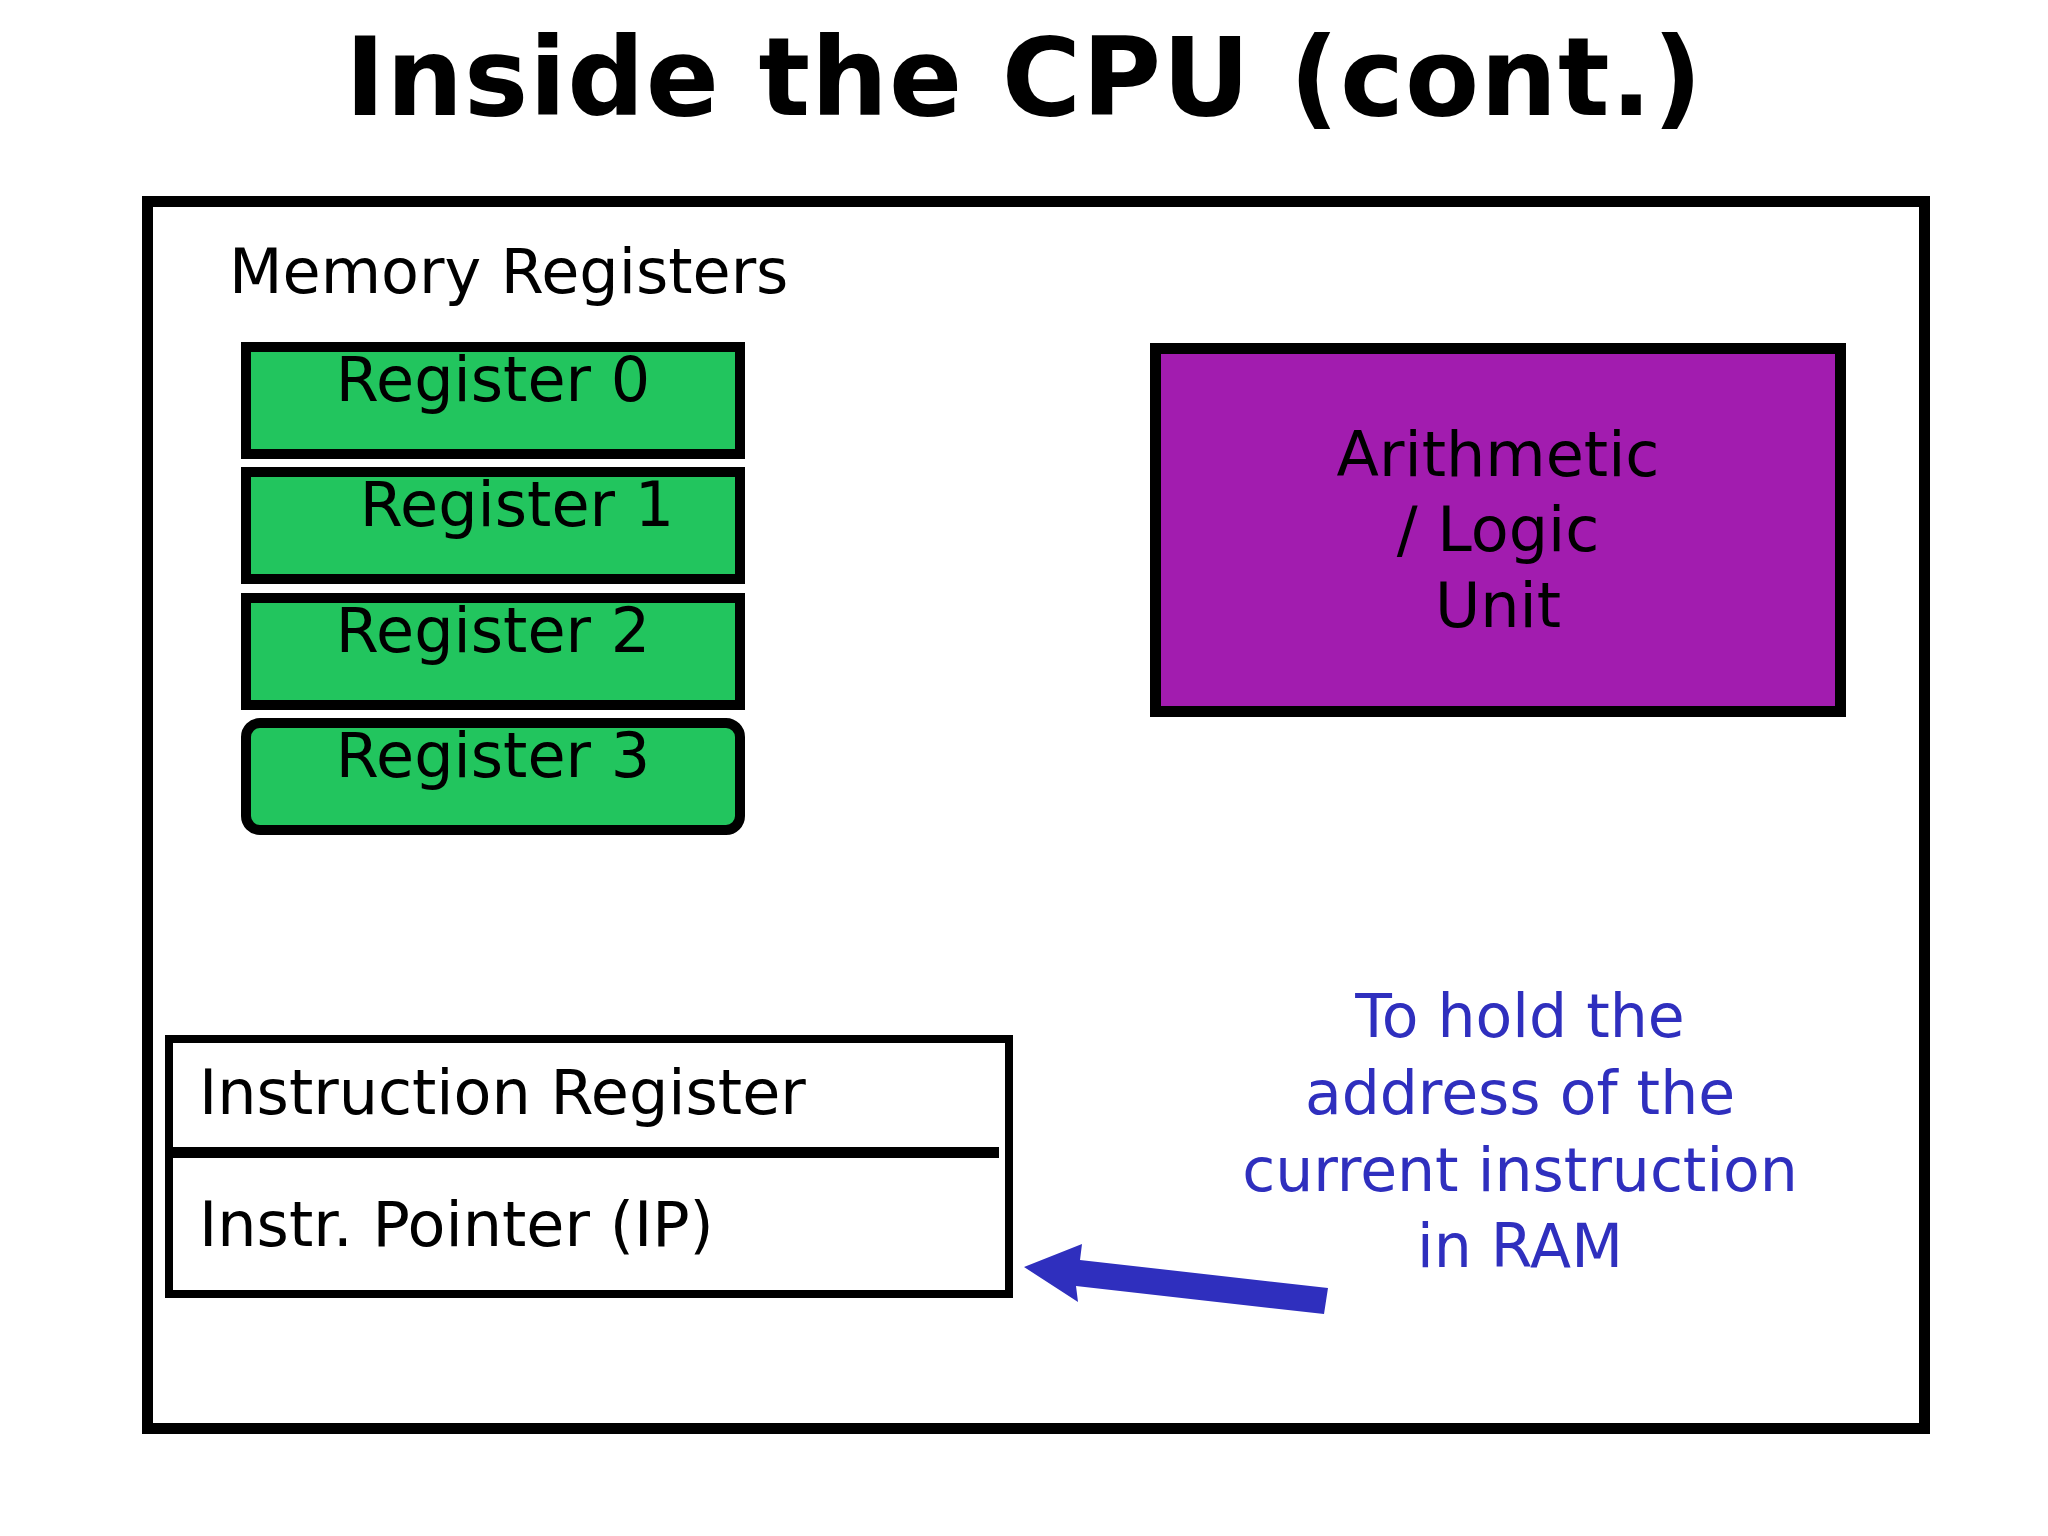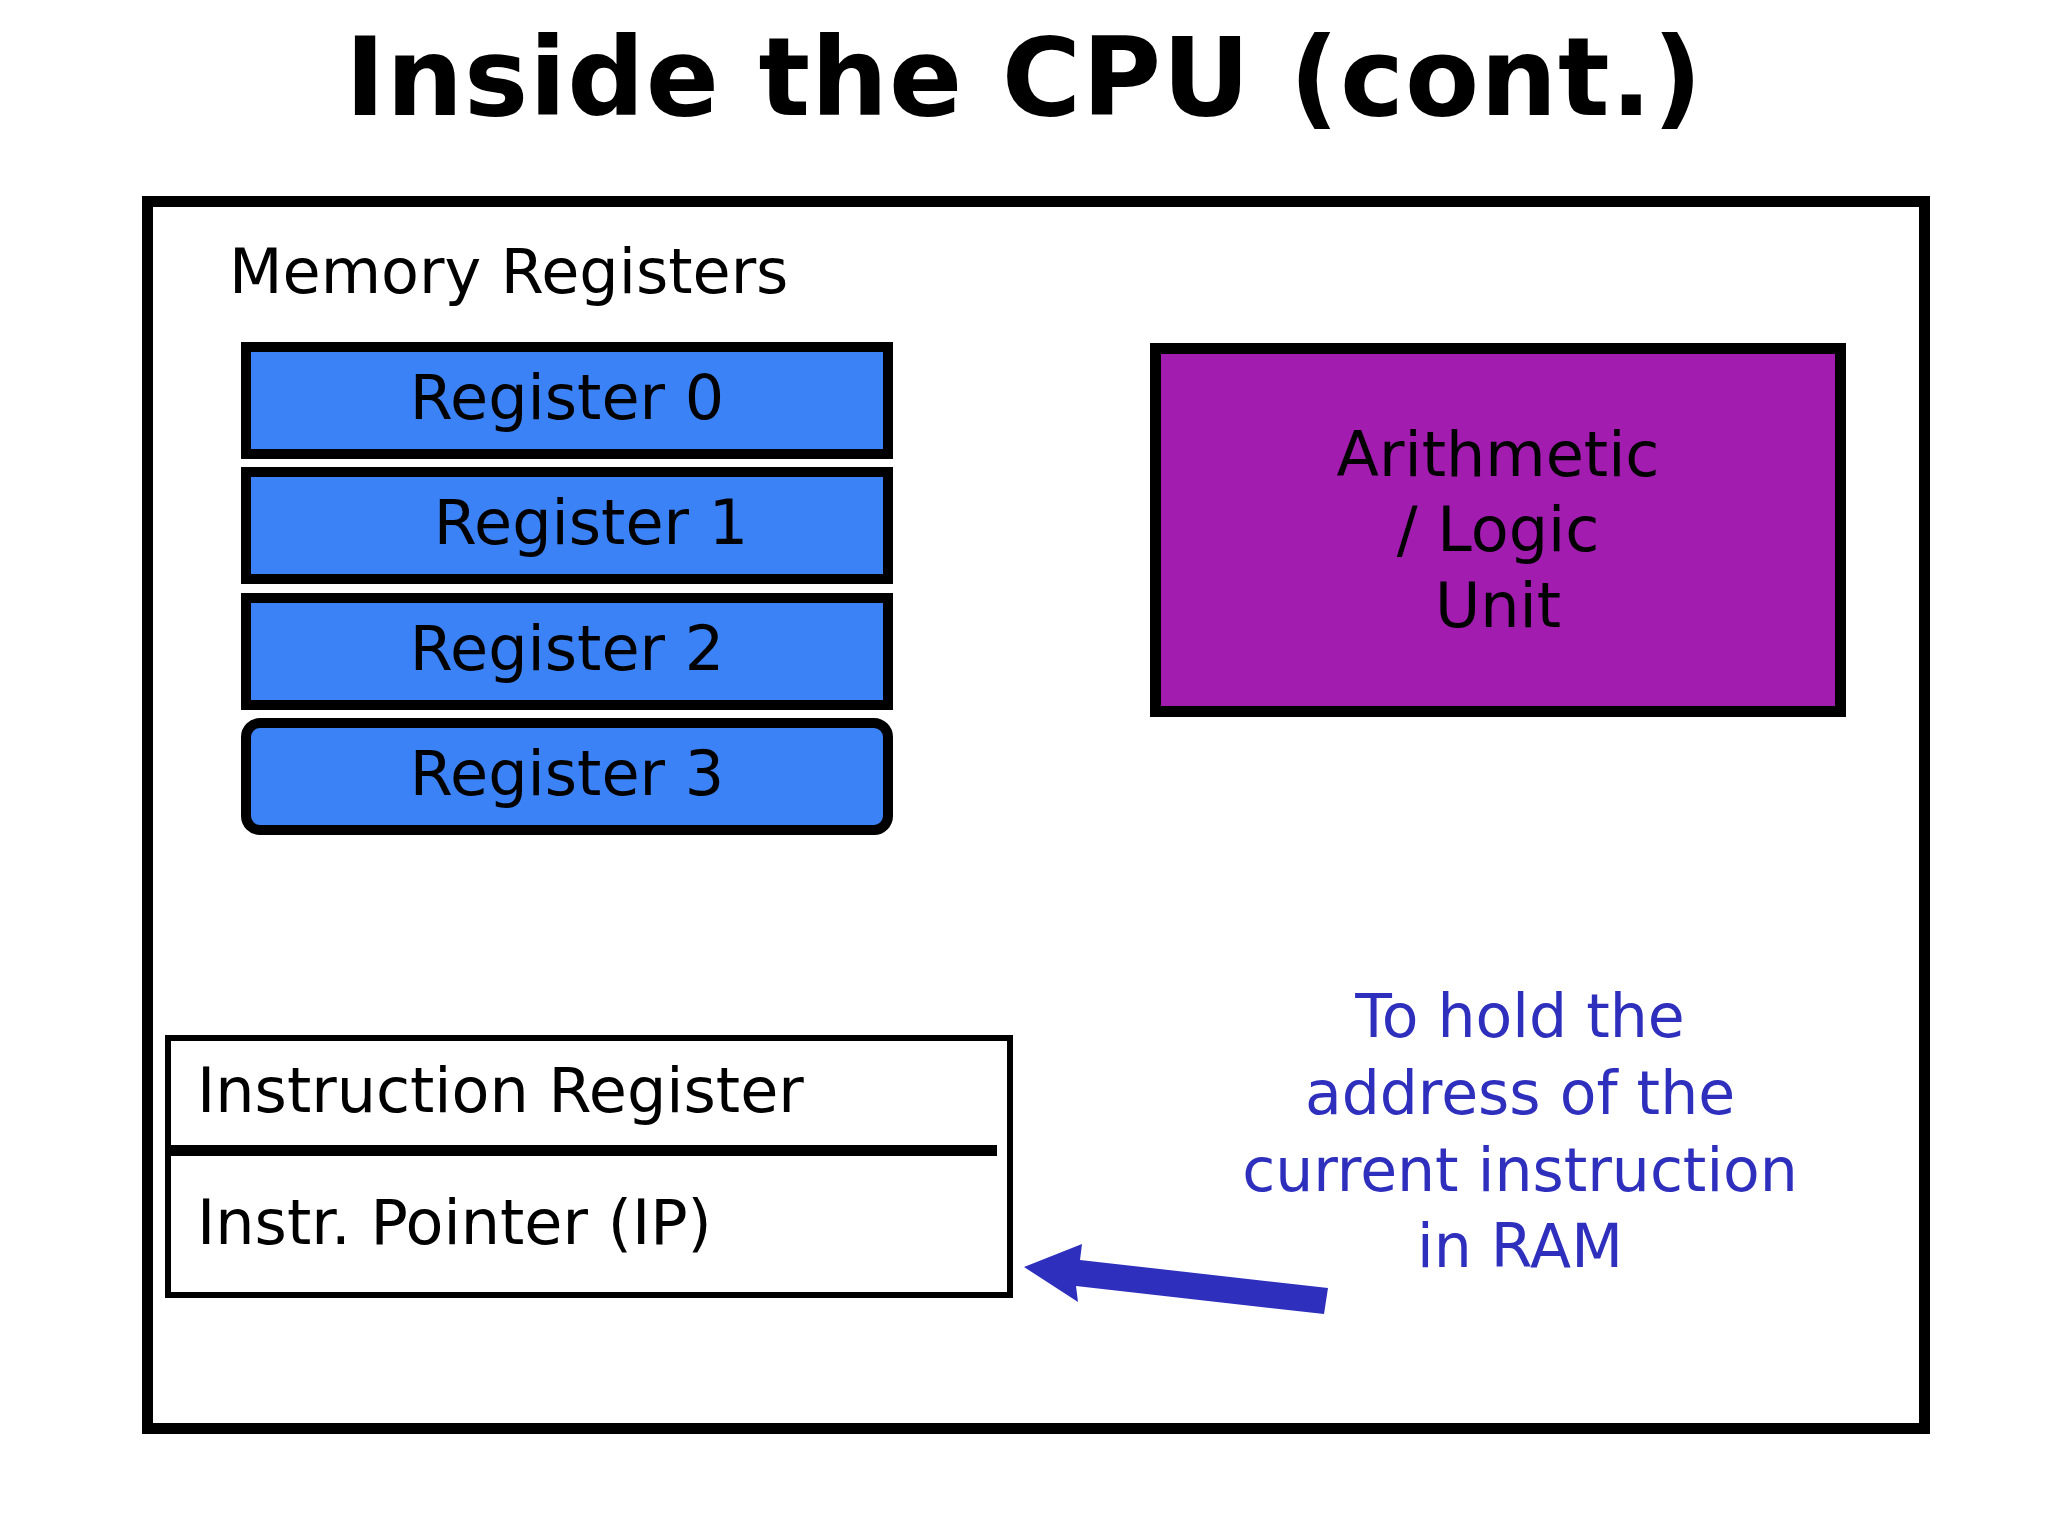--- a/index.html
+++ b/index.html
@@ -57,27 +57,26 @@
     font-size: 62px;
     line-height: 1.1;
     color: #000000;
     white-space: nowrap;
   }
 
   
   .register-box {
     position: absolute;
     left: 241px;
-    width: 652px;
+    width: 504px;
     height: 117px;
     box-sizing: border-box;
     border: 10px solid #000000;
-    background: #3b82f6;
+    background: #22c55e;
     display: flex;
-    align-items: center;
     justify-content: center;
   }
   .register-box .register-label {
     font-size: 62px;
     line-height: 1;
     color: #000000;
     white-space: nowrap;
     transform: translateY(-3px);
   }
   #register-box-0 { top: 342px; }
@@ -109,21 +108,21 @@
   }
 
   
   #instruction-group {
     position: absolute;
     left: 165px;
     top: 1035px;
     width: 848px;
     height: 263px;
     box-sizing: border-box;
-    border: 6px solid #000000;
+    border: 8px solid #000000;
     background: #ffffff;
   }
   .instruction-cell {
     position: absolute;
     left: 0;
     width: 826px;
     height: 115px;
     box-sizing: border-box;
     display: flex;
     align-items: center;

